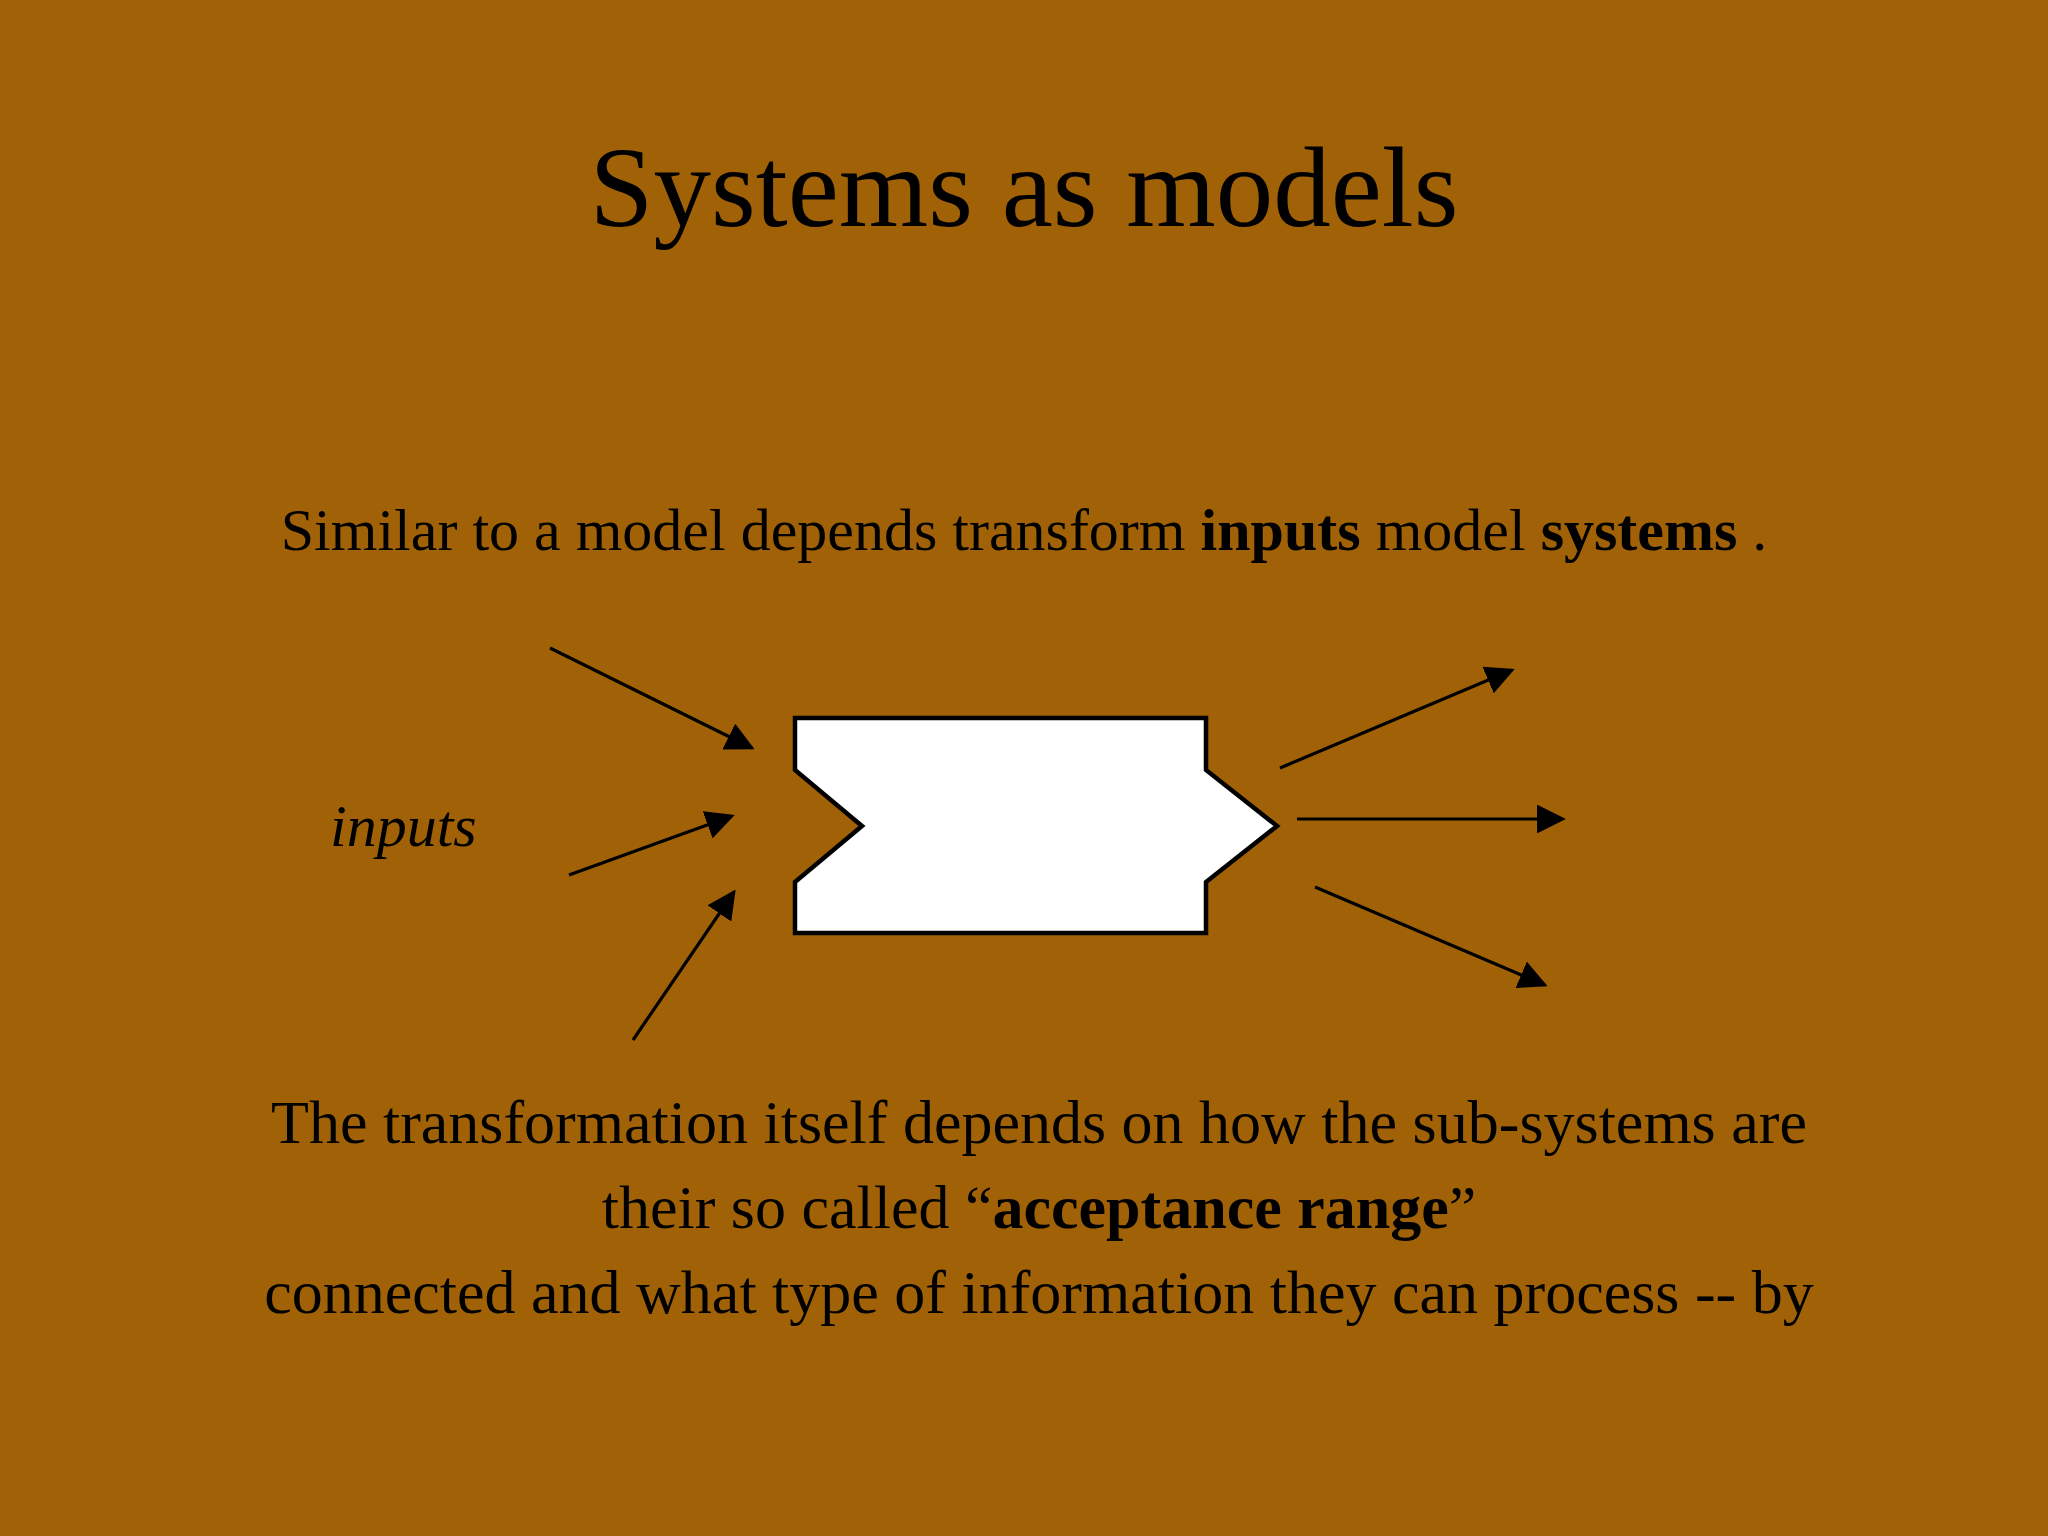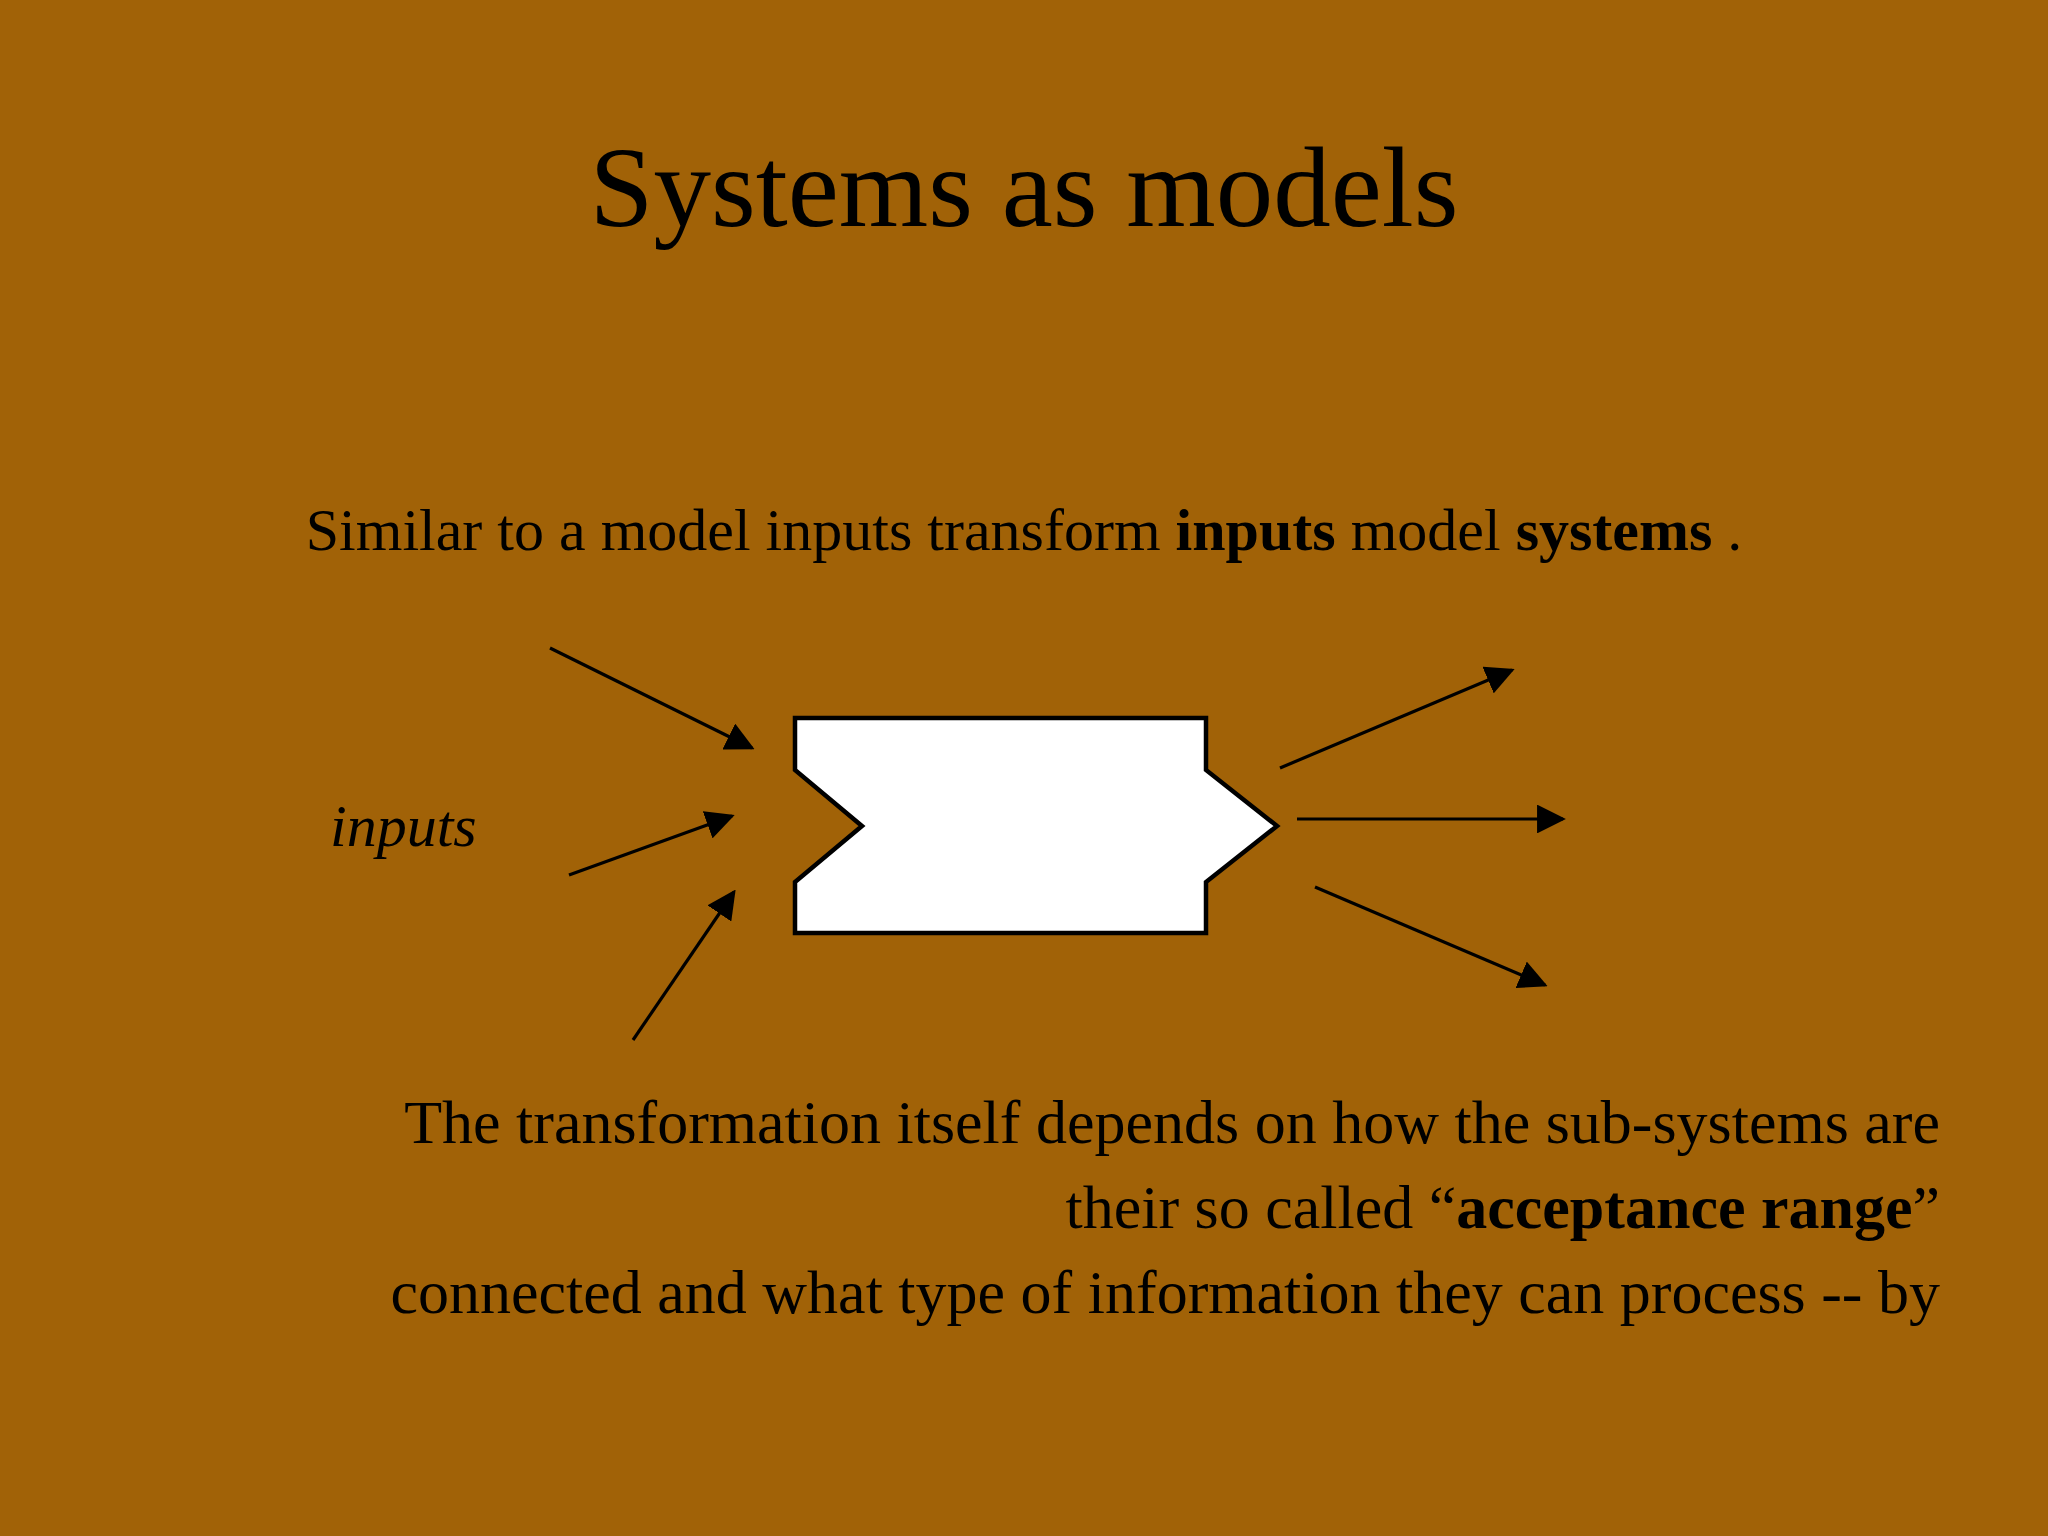--- a/index.html
+++ b/index.html
@@ -51,36 +51,36 @@
     font-size: 60px;
     font-style: italic;
     line-height: 60px;
     white-space: nowrap;
   }
   .inputs-label  { top: 796px; left: 330px; }
   .outputs-label { top: 796px; left: 1625px; }
   .para {
     position: absolute;
     top: 1080px;
-    left: 150px;
+    left: 144px;
     width: 1790px;
     font-size: 62px;
     line-height: 85px;
-    text-align: right;
+    text-align: center;
   }
   .para-line { white-space: nowrap; }
 </style>
 </head>
 <body>
 
 <div class="slide">
 
   <h1 class="title">Systems as models</h1>
 
-  <div class="intro"><span>Similar to a model inputs transform </span><span class="b">inputs</span><span> model </span><span class="b">systems</span><span> .</span></div>
+  <div class="intro"><span>Similar to a model depends transform </span><span class="b">inputs</span><span> model </span><span class="b">systems</span><span> .</span></div>
 
   <svg class="diagram-svg" viewBox="0 0 2048 1536" xmlns="http://www.w3.org/2000/svg">
     <defs>
       <marker id="arrowhead" viewBox="0 0 10 10" refX="9" refY="5" markerWidth="9" markerHeight="9" orient="auto" markerUnits="strokeWidth">
         <path d="M 0 0 L 10 5 L 0 10 z" fill="#000000"></path>
       </marker>
     </defs>
 
     <polygon points="795,718 1206,718 1206,770 1277,826 1206,882 1206,933 795,933 795,882 862,826 795,770" fill="#ffffff" stroke="#000000" stroke-width="4.5" stroke-linejoin="miter"></polygon>
 

